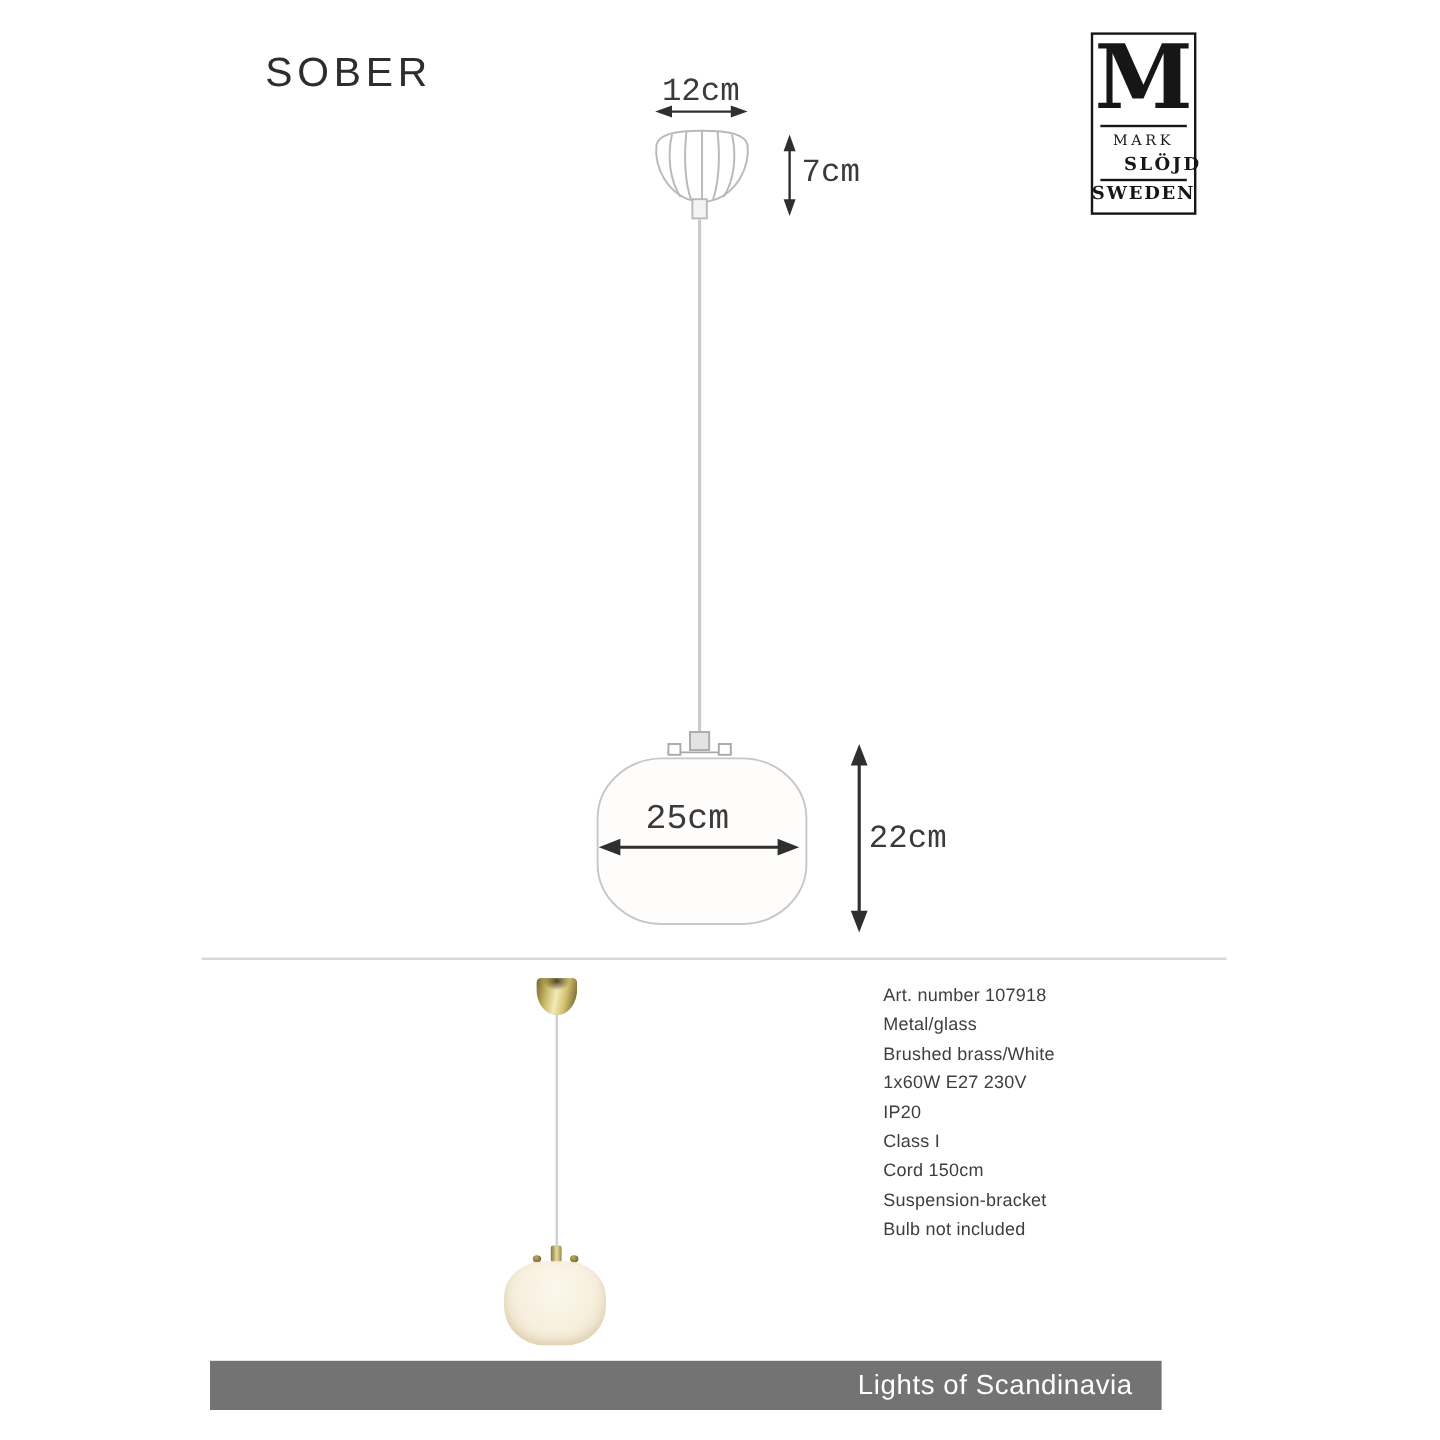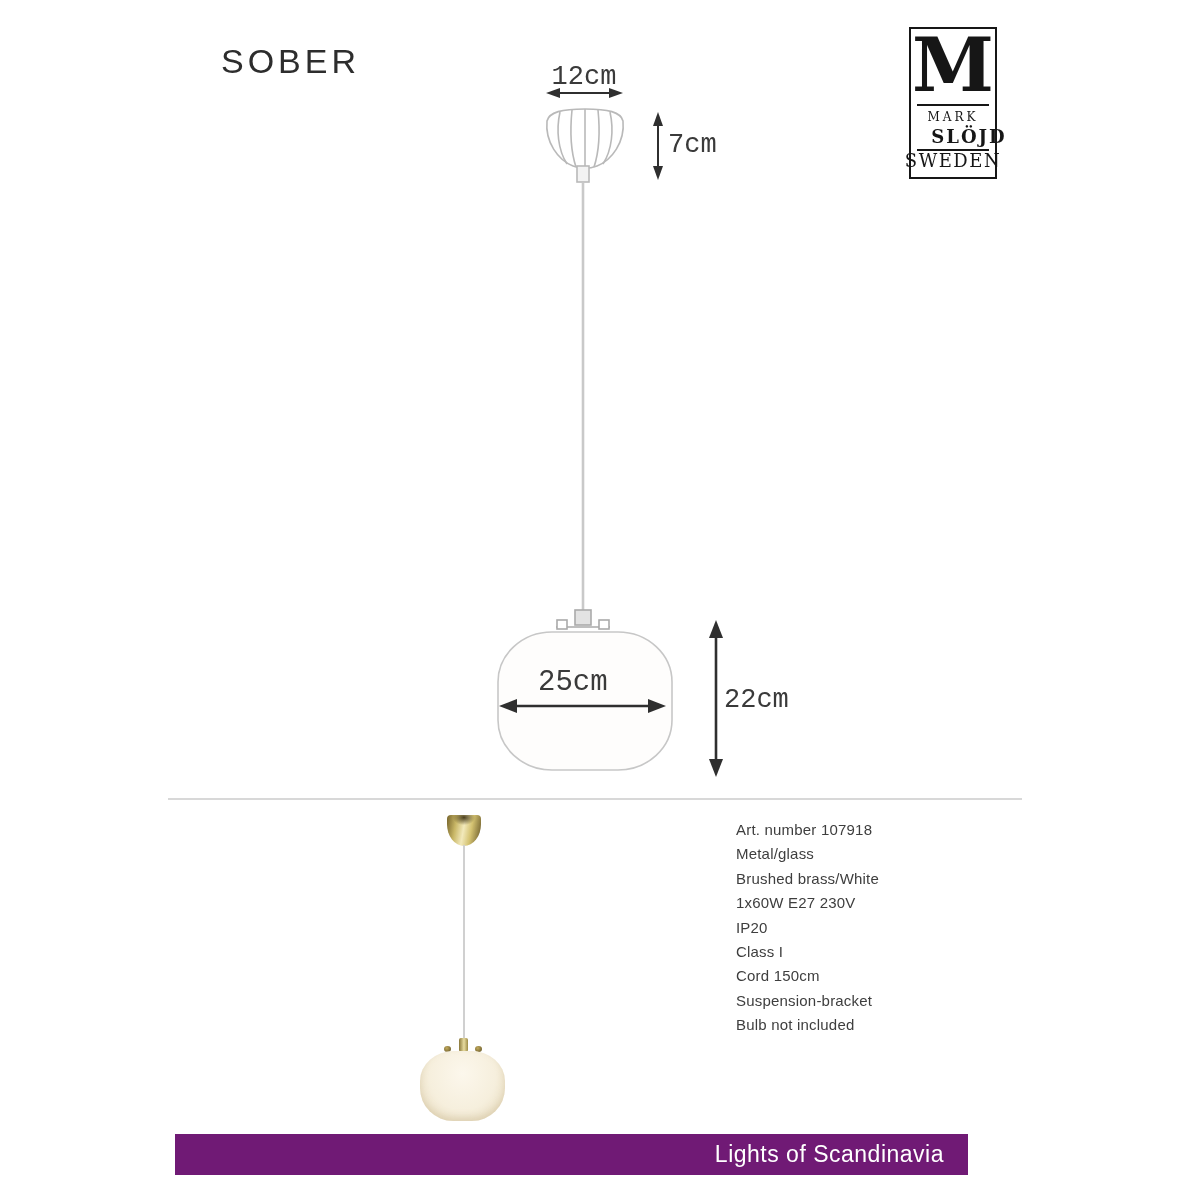--- a/index.html
+++ b/index.html
@@ -16,22 +16,22 @@
     position:absolute;left:909px;top:27px;width:88px;height:152px;
     border:2px solid #161616;background:#fff;box-sizing:border-box;
     display:flex;flex-direction:column;align-items:center;
     font-family:"DejaVu Serif", serif;color:#161616;
   }
   .logo-m{font-size:74px;line-height:76px;font-weight:700;margin-top:-2px;}
   .logo-rule{width:72px;height:2px;background:#161616;flex:none;}
   .logo-rule.r1{margin-top:1px;margin-bottom:2px;}
   .logo-rule.r2{margin-top:2px;margin-bottom:2px;}
   .logo-mark{font-size:12px;font-weight:400;letter-spacing:3px;line-height:19px;}
-  .logo-slojd{font-size:18px;font-weight:700;letter-spacing:2px;line-height:20px;margin-left:32px;}
-  .logo-sweden{font-size:18px;font-weight:400;letter-spacing:1.5px;line-height:16px;}
+  .logo-slojd{font-size:15px;font-weight:700;letter-spacing:2px;line-height:20px;margin-left:32px;}
+  .logo-sweden{font-size:15px;font-weight:700;letter-spacing:1.5px;line-height:16px;}
   
   .diagram-svg{position:absolute;left:0;top:0;width:1200px;height:1200px;}
   .dim-label{position:absolute;color:#3a3a3a;font-family:Liberation Mono, monospace;}
   .dim-12{left:539px;top:62px;width:90px;text-align:center;font-size:27px;}
   .dim-7{left:668px;top:130px;font-size:27px;}
   .dim-25{left:538px;top:666px;width:92px;font-size:29px;}
   .dim-22{left:724px;top:685px;font-size:27px;}
   .section-divider{
     position:absolute;left:168px;top:798px;width:854px;height:2px;background:#d8d8d8;
   }
@@ -60,21 +60,21 @@
     background:radial-gradient(ellipse at 50% 32%,#fcf7ec 0%,#f6efdd 55%,#e8dcbe 100%);
     box-shadow:inset 0 -4px 7px rgba(190,170,125,.35);
   }
   
   .spec-list{
     position:absolute;left:736px;top:818px;
     font-size:15px;line-height:24.4px;color:#3e3e3e;letter-spacing:.2px;
   }
   
   .footer-bar{
-    position:absolute;left:175px;top:1134px;width:793px;height:41px;background:#701a75;
+    position:absolute;left:175px;top:1134px;width:793px;height:41px;background:#737373;
     display:flex;align-items:center;justify-content:flex-end;padding-right:24px;box-sizing:border-box;
   }
   .footer-text{color:#ffffff;font-size:23px;letter-spacing:.5px;}
 </style>
 </head>
 <body>
 
 <div class="page">
 
   <div class="product-title">SOBER</div>

